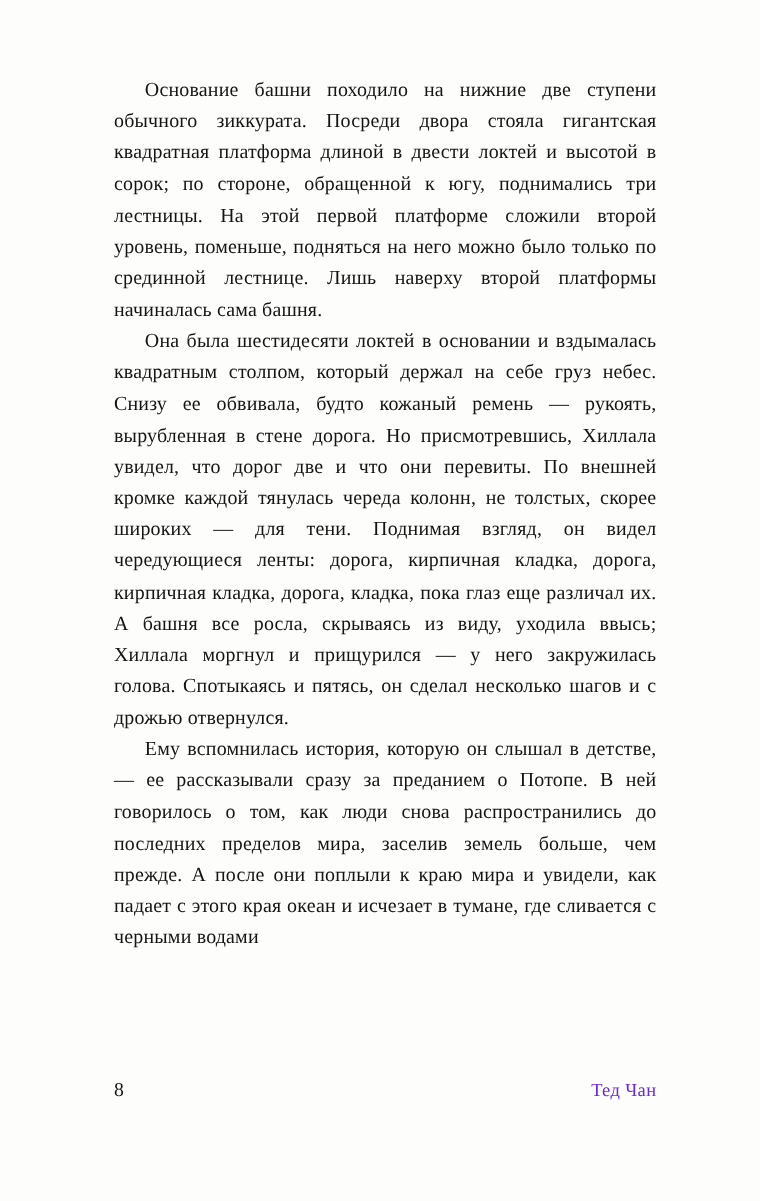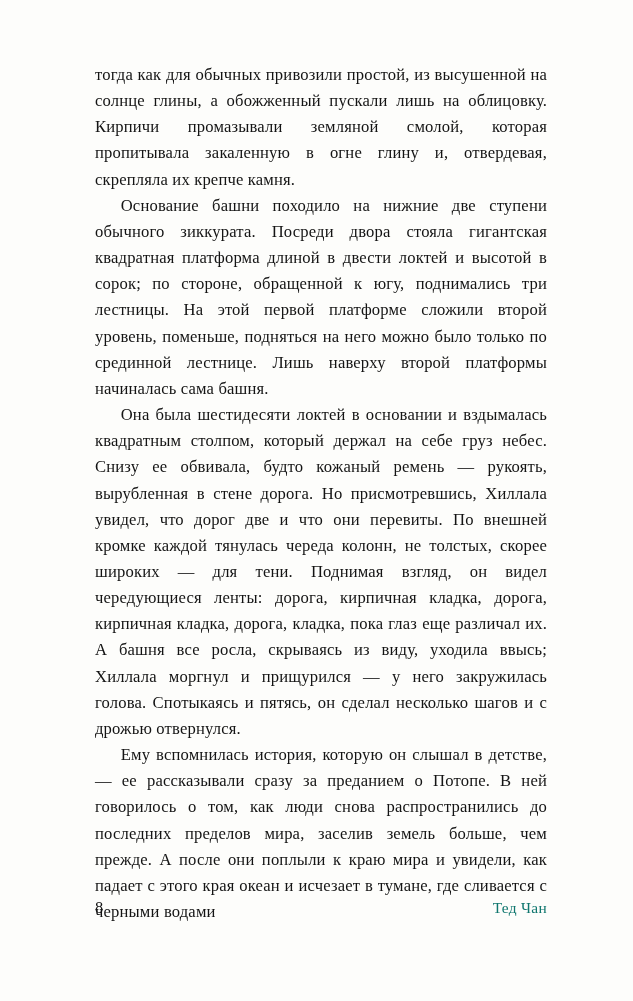--- a/index.html
+++ b/index.html
@@ -50,31 +50,30 @@
     display: flex;
     justify-content: space-between;
     align-items: baseline;
   }
   .folio {
     font-size: 16.4px;
     color: #141414;
   }
   .running-head {
     font-size: 15.4px;
-    color: #0f766e;
+    color: #6d28d9;
     letter-spacing: 0.02em;
   }
 </style>
 </head>
 <body>
 
 <div class="page">
 
   <div class="text-column">
-    <p class="para">тогда как для обычных привозили простой, из высушенной на солнце глины, а обожженный пускали лишь на облицовку. Кирпичи промазывали земляной смолой, которая пропитывала закаленную в огне глину и, отвердевая, скрепляла их крепче камня.</p>
     <p class="para indent">Основание башни походило на нижние две ступени обычного зиккурата. Посреди двора стояла гигантская квадратная платформа длиной в двести локтей и высотой в сорок; по стороне, обращенной к югу, поднимались три лестницы. На этой первой платформе сложили второй уровень, поменьше, подняться на него можно было только по срединной лестнице. Лишь наверху второй платформы начиналась сама башня.</p>
     <p class="para indent">Она была шестидесяти локтей в основании и вздымалась квадратным столпом, который держал на себе груз небес. Снизу ее обвивала, будто кожаный ремень — рукоять, вырубленная в стене дорога. Но присмотревшись, Хиллала увидел, что дорог две и что они перевиты. По внешней кромке каждой тянулась череда колонн, не толстых, скорее широких — для тени. Поднимая взгляд, он видел чередующиеся ленты: дорога, кирпичная кладка, дорога, кирпичная кладка, дорога, кладка, пока глаз еще различал их. А башня все росла, скрываясь из виду, уходила ввысь; Хиллала моргнул и прищурился — у него закружилась голова. Спотыкаясь и пятясь, он сделал несколько шагов и с дрожью отвернулся.</p>
     <p class="para indent">Ему вспомнилась история, которую он слышал в детстве, — ее рассказывали сразу за преданием о Потопе. В ней говорилось о том, как люди снова распространились до последних пределов мира, заселив земель больше, чем прежде. А после они поплыли к краю мира и увидели, как падает с этого края океан и исчезает в тумане, где сливается с черными водами</p>
   </div>
 
   <div class="footer">
     <div class="folio">8</div>
     <div class="running-head">Тед Чан</div>
   </div>
 

